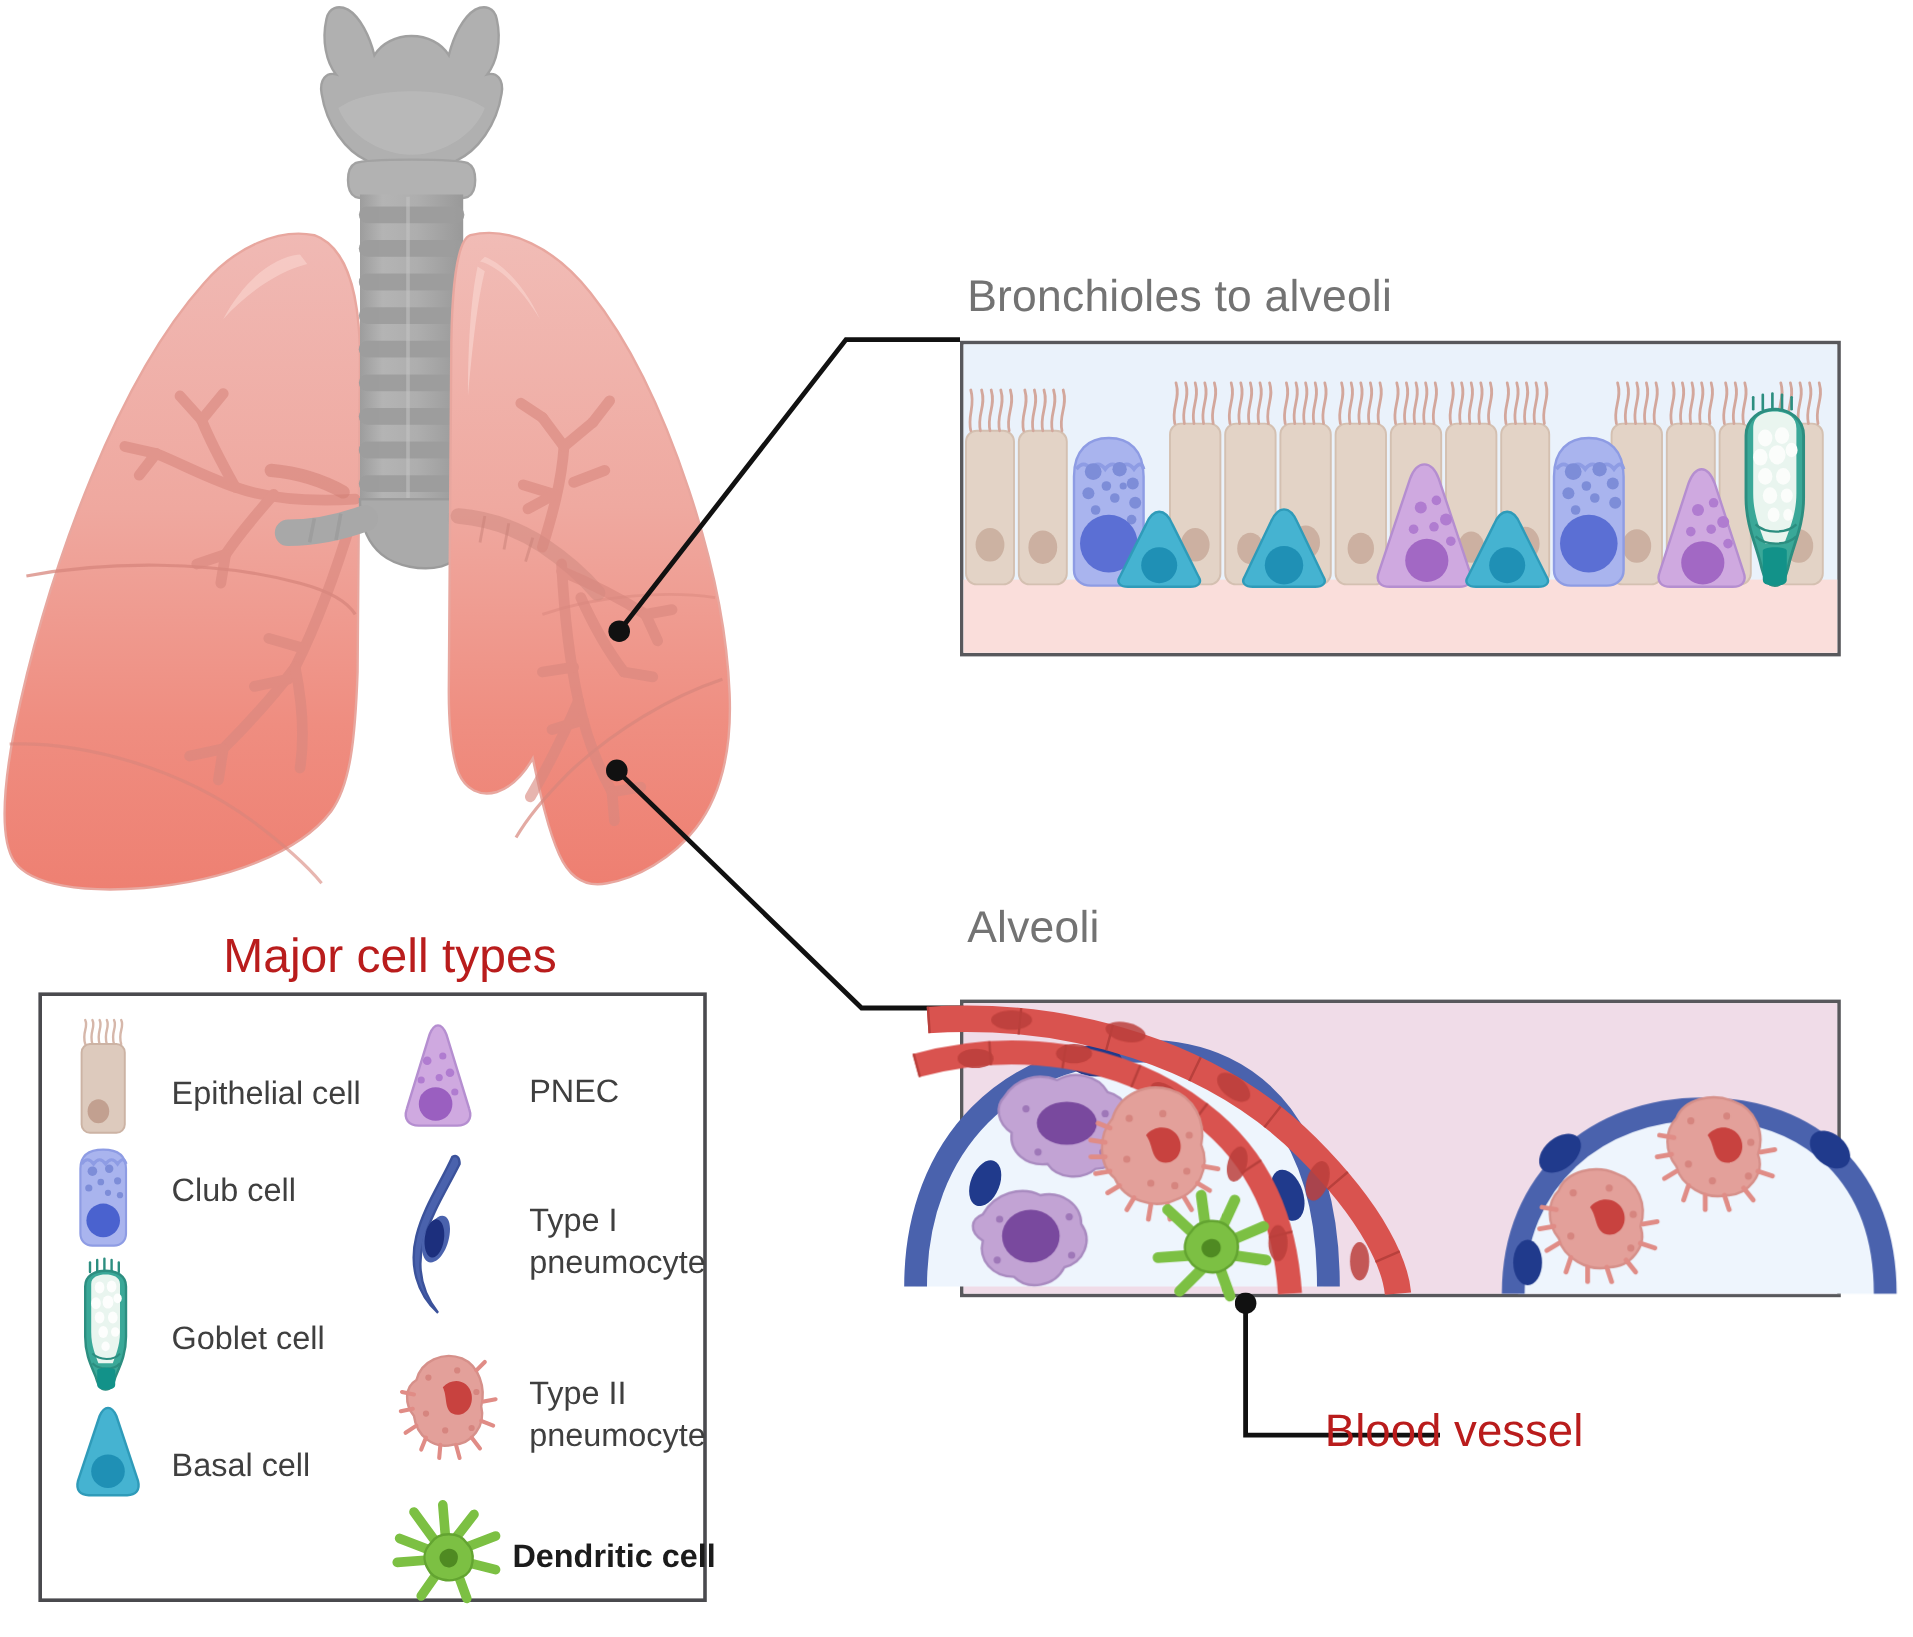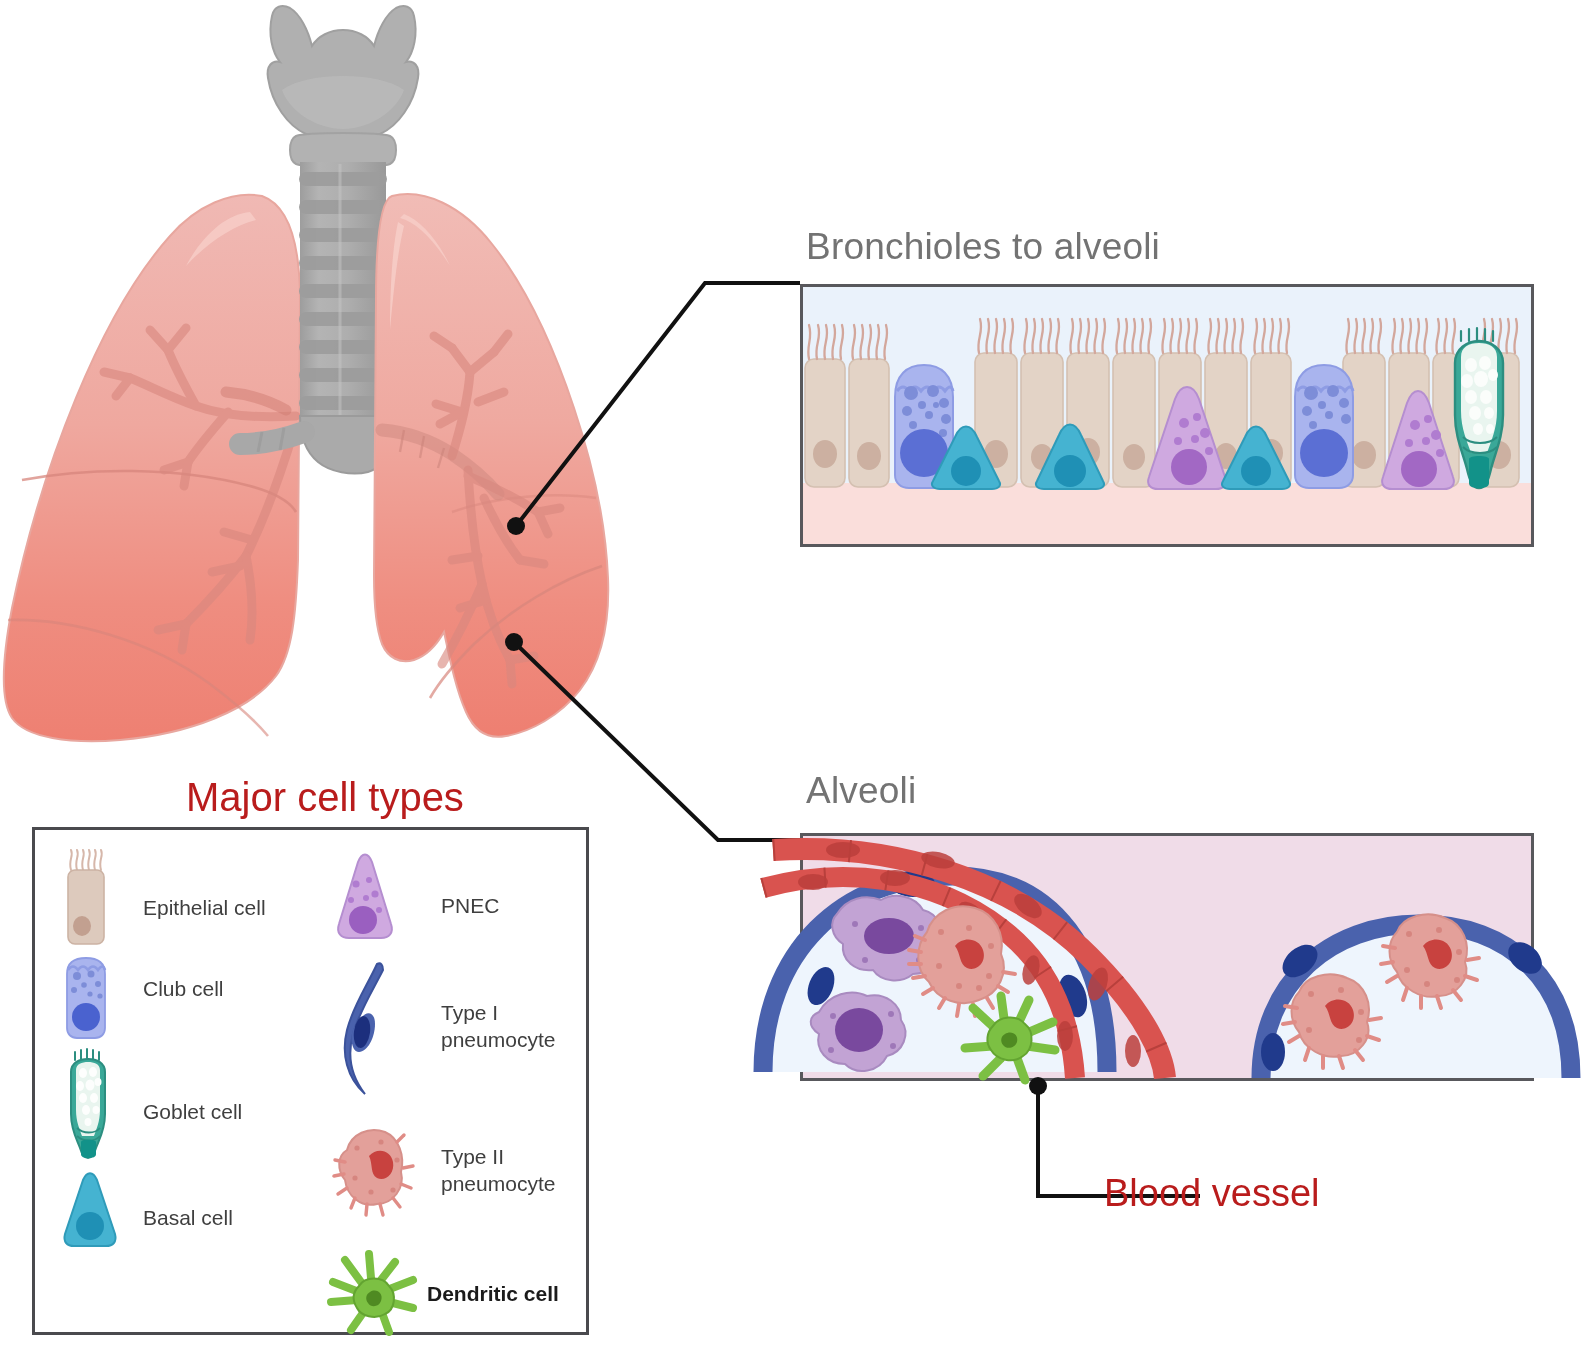--- a/index.html
+++ b/index.html
@@ -2,21 +2,21 @@
 <html><head>
 <meta charset="utf-8">
 <style>
   html,body{margin:0;padding:0;background:#fff;}
   body{width:1594px;height:1364px;position:relative;overflow:hidden;
        font-family:"Liberation Sans","DejaVu Sans",sans-serif;color:#3a3a3a;}
   .abs{position:absolute;}
   .panel-title{font-size:37px;color:#737373;letter-spacing:.2px;white-space:nowrap;}
   .panel-box{border:3px solid #58585c;box-sizing:border-box;}
   .legend-box{border:3px solid #4a4a4e;box-sizing:border-box;background:#fff;}
-  .legend-label{font-size:21px;color:#3f3f3f;white-space:nowrap;}
+  .legend-label{font-size:27px;color:#3f3f3f;white-space:nowrap;}
   .legend-label.bold{color:#1b1b1b;font-weight:600;}
   .legend-label.two{line-height:1.28;white-space:pre-line;}
   .sec-title{font-size:38px;color:#b91c1c;white-space:nowrap;}
   svg{display:block;overflow:visible;}
 </style>
 </head>
 <body>
 
 <div class="abs" style="left:0;top:0;width:700px;height:780px;">
   <svg width="700" height="780" viewBox="0 0 700 780">
@@ -395,21 +395,21 @@
     </g>
 
     <g>
       <path d="M152 150 C158 136 168 136 174 150 L196 194 C199 199 195 202 189 202
                L137 202 C131 202 127 199 130 194 Z" fill="#45b3d1" stroke="#2f9bb9" stroke-width="2"></path>
       <circle cx="163" cy="184" r="15" fill="#1f90b5"></circle>
     </g>
   </svg>
 </div>
 
-<div class="abs panel-title" style="left:806px;top:770px;">Alveoli</div>
+<div class="abs panel-title" style="left:806px;top:752px;">Alveoli</div>
 
 <div class="abs panel-box" style="left:800px;top:833px;width:734px;height:248px;">
   <svg width="728" height="242" viewBox="0 0 728 242">
     <rect x="0" y="0" width="728" height="242" fill="#f0dce8"></rect>
 
     <path d="M-40 236 C-40 120 40 44 150 44 C250 44 300 120 300 236 Z" fill="#eef5fd"></path>
 
     <path d="M-40 236 C-40 116 40 40 150 40 C252 40 304 118 304 236" fill="none" stroke="#4a62ad" stroke-width="19"></path>
     <g fill="#203a8c">
       <ellipse cx="110" cy="48" rx="22" ry="13"></ellipse>

